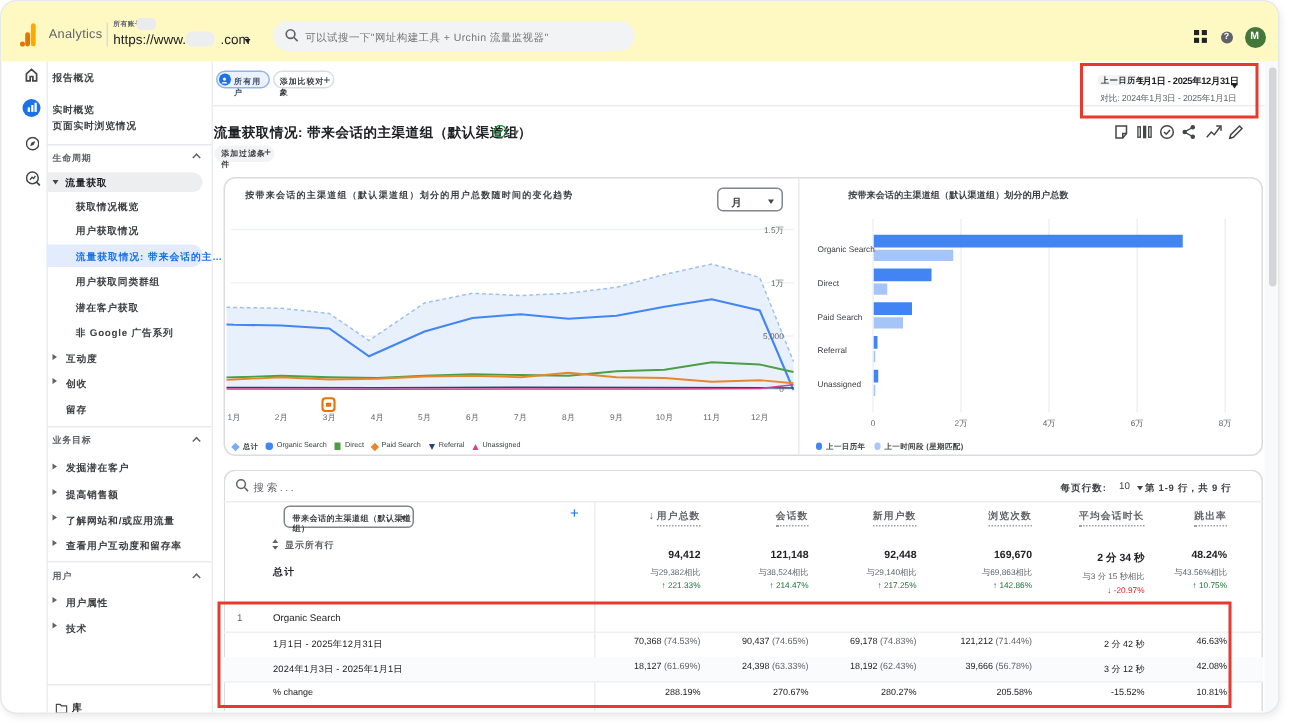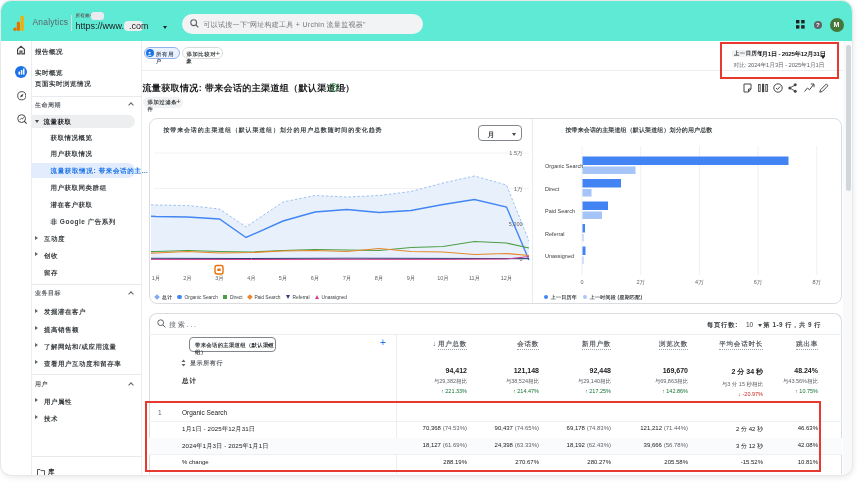--- a/index.html
+++ b/index.html
@@ -15,34 +15,34 @@
 .num{color:#202124}
 .green{color:#137333}
 .red{color:#c5221f}
 .rightcol{position:absolute;text-align:right}
 .caret-d{display:inline-block;width:0;height:0;border-left:2.7px solid transparent;border-right:2.7px solid transparent;border-top:3.5px solid #5f6368;vertical-align:middle}
 .caret-r{display:inline-block;width:0;height:0;border-top:2.7px solid transparent;border-bottom:2.7px solid transparent;border-left:3.5px solid #5f6368}
 </style></head>
 <body>
 <div id="win">
 
-<div class="abs" style="left:0;top:0;width:851px;height:40px;background:#5eead4">
+<div class="abs" style="left:0;top:0;width:851px;height:40px;background:#fef9c3">
 
   <svg class="abs" style="left:12px;top:14px" width="12" height="17" viewBox="0 0 12 17">
     <rect x="7.6" y="0.5" width="3.2" height="15.5" rx="1.6" fill="#f9ab00"></rect>
     <rect x="3.8" y="6.5" width="3.2" height="9.5" rx="1.6" fill="#e37400"></rect>
     <circle cx="2" cy="14.3" r="1.7" fill="#e37400"></circle>
   </svg>
   <div class="abs gray6" style="left:31.5px;top:16px;font-size:8.5px;letter-spacing:.2px">Analytics</div>
   <div class="vline" style="left:70px;top:14px;height:16px;background:#dadce0"></div>
   <div class="abs gray6 cjk" style="left:74.5px;top:11.5px;font-size:4.5px;letter-spacing:.08em">所有账号 &gt;</div>
   <div class="abs" style="left:90px;top:10.5px;width:13px;height:8px;background:#e9ebee;border-radius:3px"></div>
   <div class="abs dark" style="left:74.5px;top:20px;font-size:9px">https://www.</div>
   <div class="abs" style="left:123px;top:20px;width:19px;height:10px;background:#eceef0;border-radius:4px"></div>
-  <div class="abs dark" style="left:128px;top:20px;font-size:9px">.com</div>
+  <div class="abs dark" style="left:146px;top:20px;font-size:9px">.com</div>
   <span class="caret-d abs" style="left:162px;top:24.5px;border-top-color:#202124"></span>
 
   <div class="abs" style="left:181px;top:12.5px;width:241px;height:20px;background:#f1f3f4;border-radius:10px">
     <svg class="abs" style="left:8px;top:5.5px" width="9" height="9" viewBox="0 0 9 9">
           <circle cx="3.7" cy="3.7" r="2.9" fill="none" stroke="#5f6368" stroke-width="1.1"></circle>
           <line x1="6" y1="6" x2="8.4" y2="8.4" stroke="#5f6368" stroke-width="1.1"></line>
         </svg>
     <div class="abs cjk" style="left:21.5px;top:6.5px;font-size:7px;color:#747775;letter-spacing:.04em;font-weight:normal">可以试搜一下"网址构建工具 + Urchin 流量监视器"</div>
   </div>
 

